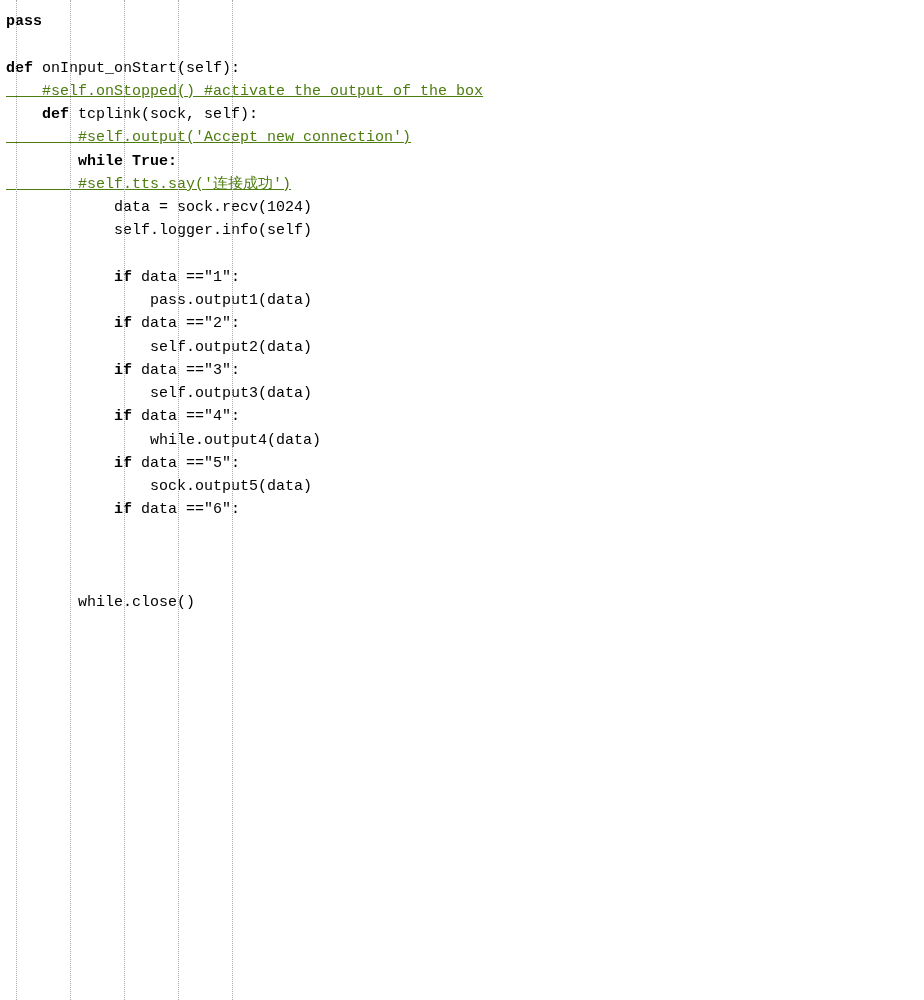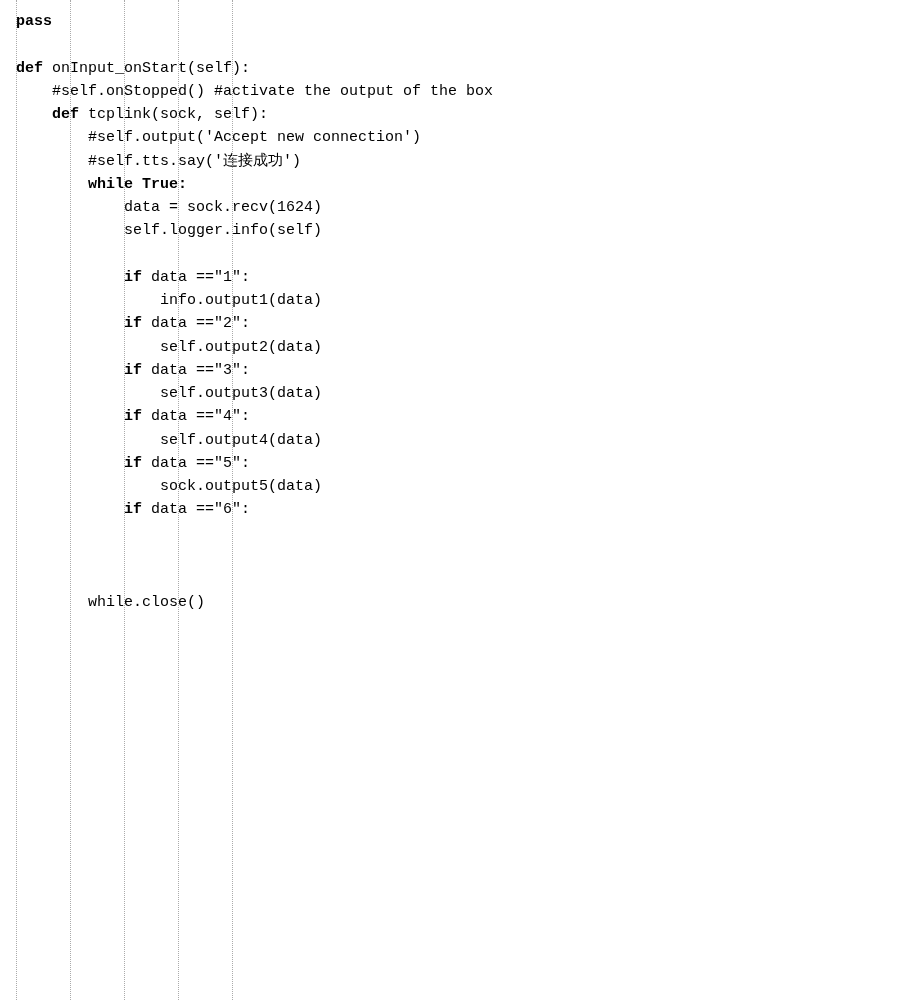--- a/index.html
+++ b/index.html
@@ -19,31 +19,32 @@
     .code-container {
       padding: 10px 0 10px 0;
       background: #ffffff;
       min-height: 1000px;
       position: relative;
     }
 
     .code-line {
       display: flex;
       white-space: pre;
-      padding: 0 16px;
+      padding: 0 6px;
       min-height: 1.55em;
     }
 
     .kw {
       font-weight: bold;
       color: #000000;
     }
 
     .comment {
-      color: #000000;
+      color: #4d7c0f;
+      text-decoration: underline;
     }
 
     
     .guide-line {
       position: absolute;
       top: 0;
       bottom: 0;
       border-left: 1px dotted #aaaaaa;
       pointer-events: none;
     }
@@ -59,33 +60,33 @@
   <div class="guide-line" style="left: 178px;"></div>
   <div class="guide-line" style="left: 232px;"></div>
 
   <div id="code-lines">
       <div class="code-line"><span class="kw">pass</span></div>
       <div class="code-line">&nbsp;</div>
       <div class="code-line"><span class="kw">def</span><span> onInput_onStart(self):</span></div>
       <div class="code-line"><span class="comment">    #self.onStopped() #activate the output of the box</span></div>
       <div class="code-line"><span>    </span><span class="kw">def</span><span> tcplink(sock, self):</span></div>
       <div class="code-line"><span class="comment">        #self.output('Accept new connection')</span></div>
+      <div class="code-line"><span>        </span><span class="kw">while True:</span></div>
       <div class="code-line"><span class="comment">        #self.tts.say('连接成功')</span></div>
-      <div class="code-line"><span>        </span><span class="kw">while True:</span></div>
-      <div class="code-line"><span>            data = sock.recv(1624)</span></div>
+      <div class="code-line"><span>            data = sock.recv(1024)</span></div>
       <div class="code-line"><span>            self.logger.info(self)</span></div>
       <div class="code-line">&nbsp;</div>
       <div class="code-line"><span>            </span><span class="kw">if</span><span> data =="1":</span></div>
-      <div class="code-line"><span>                info.output1(data)</span></div>
+      <div class="code-line"><span>                pass.output1(data)</span></div>
       <div class="code-line"><span>            </span><span class="kw">if</span><span> data =="2":</span></div>
       <div class="code-line"><span>                self.output2(data)</span></div>
       <div class="code-line"><span>            </span><span class="kw">if</span><span> data =="3":</span></div>
       <div class="code-line"><span>                self.output3(data)</span></div>
       <div class="code-line"><span>            </span><span class="kw">if</span><span> data =="4":</span></div>
-      <div class="code-line"><span>                self.output4(data)</span></div>
+      <div class="code-line"><span>                while.output4(data)</span></div>
       <div class="code-line"><span>            </span><span class="kw">if</span><span> data =="5":</span></div>
       <div class="code-line"><span>                sock.output5(data)</span></div>
       <div class="code-line"><span>            </span><span class="kw">if</span><span> data =="6":</span></div>
       <div class="code-line">&nbsp;</div>
       <div class="code-line">&nbsp;</div>
       <div class="code-line">&nbsp;</div>
       <div class="code-line"><span>        while.close()</span></div>
     </div>
 </div>
 

